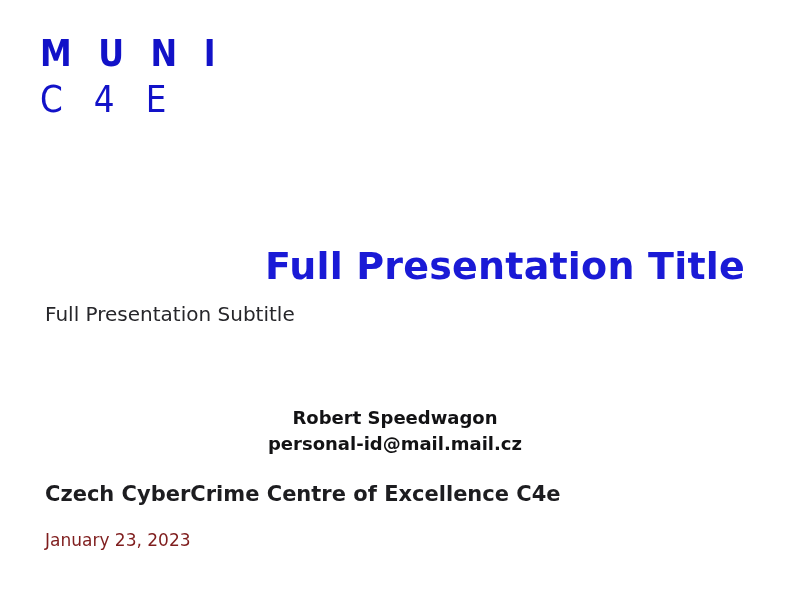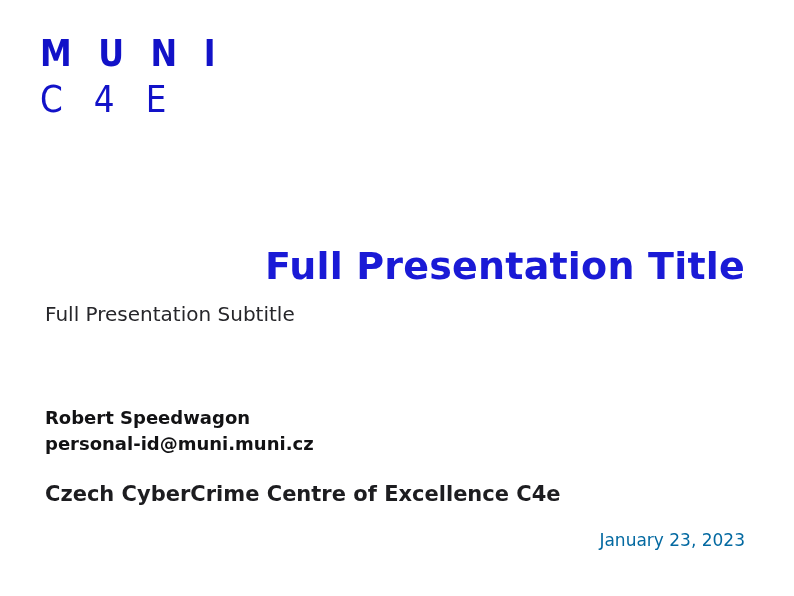--- a/index.html
+++ b/index.html
@@ -91,56 +91,56 @@
   }
   .author-name,
   .author-email {
     font-family: "DejaVu Sans", sans-serif;
     font-weight: 700;
     font-size: 18px;
     line-height: 26px;
     color: #121214;
     margin: 0;
     white-space: nowrap;
+    text-align: center;
   }
   .institute {
     font-family: "DejaVu Sans", sans-serif;
     font-weight: 700;
     font-size: 21px;
     line-height: 24px;
     color: #1d1d20;
     margin: 25px 0 0 0;
     white-space: nowrap;
   }
   .date-line {
     font-family: "DejaVu Sans", sans-serif;
     font-weight: 400;
     font-size: 17px;
     line-height: 24px;
-    color: #0369a1;
+    color: #7f1d1d;
     margin: 22px 0 0 0;
     white-space: nowrap;
-    text-align: right;
   }
 </style>
 </head>
 <body>
 
 <div class="slide">
 
   <div class="logo-block">
     <div class="logo-muni">M U N I</div>
     <div class="logo-c4e">C 4 E</div>
   </div>
 
   <div class="title-block">
     <h1 class="presentation-title">Full Presentation Title</h1>
     <h2 class="presentation-subtitle">Full Presentation Subtitle</h2>
   </div>
 
   <div class="meta-block">
     <div class="author-name">Robert Speedwagon</div>
-    <div class="author-email">personal-id@muni.muni.cz</div>
+    <div class="author-email">personal-id@mail.mail.cz</div>
     <div class="institute">Czech CyberCrime Centre of Excellence C4e</div>
     <div class="date-line">January 23, 2023</div>
   </div>
 
 </div>
 
 </body></html>

